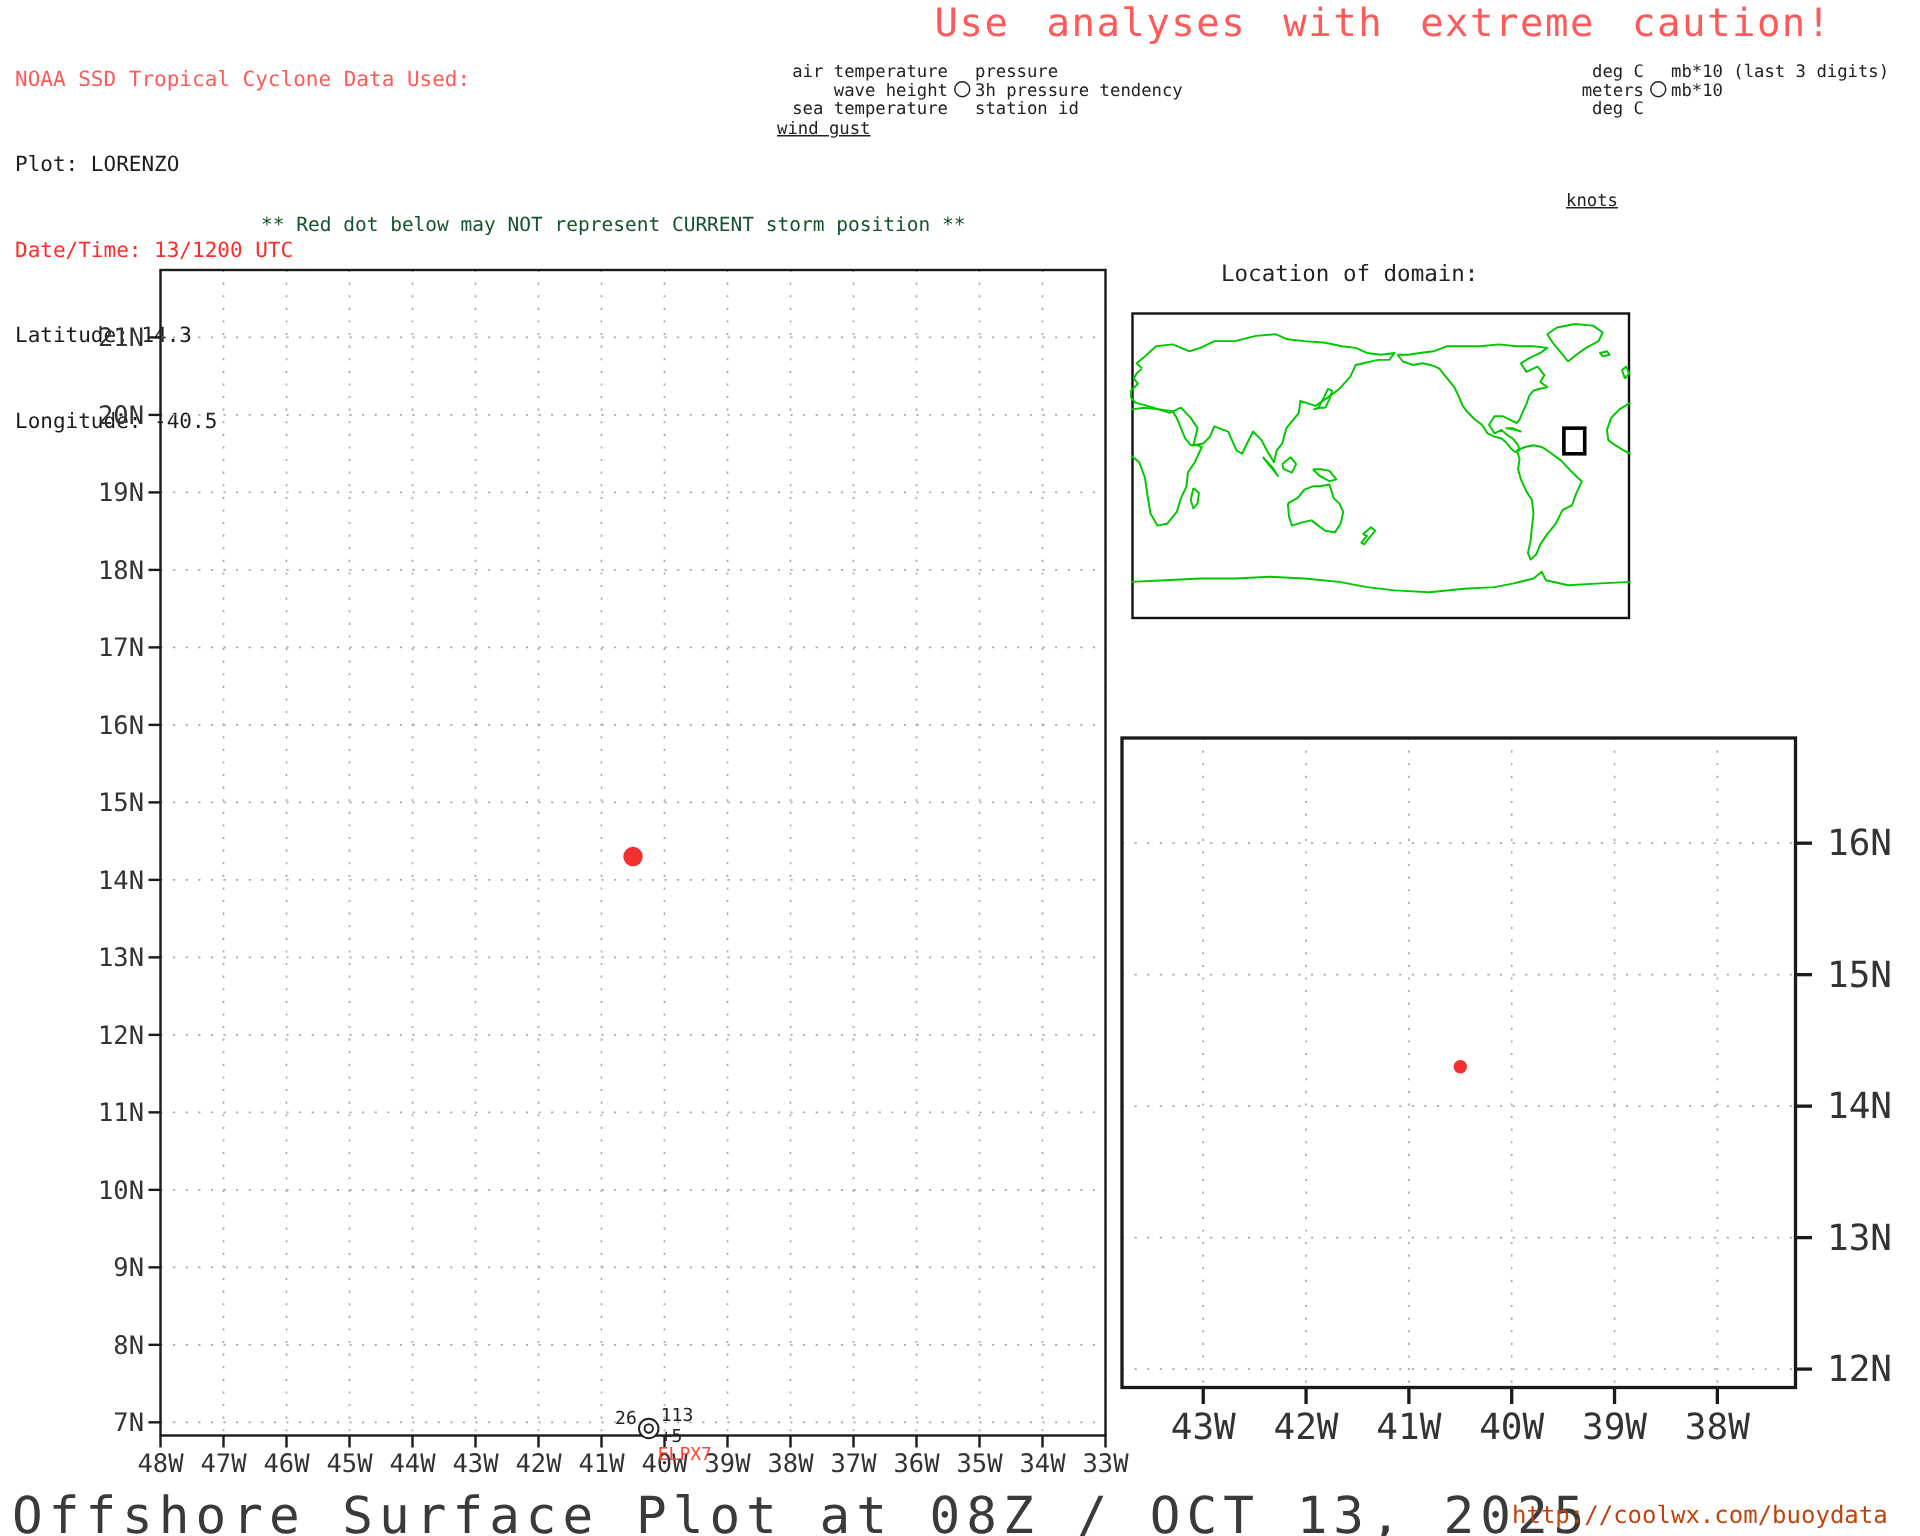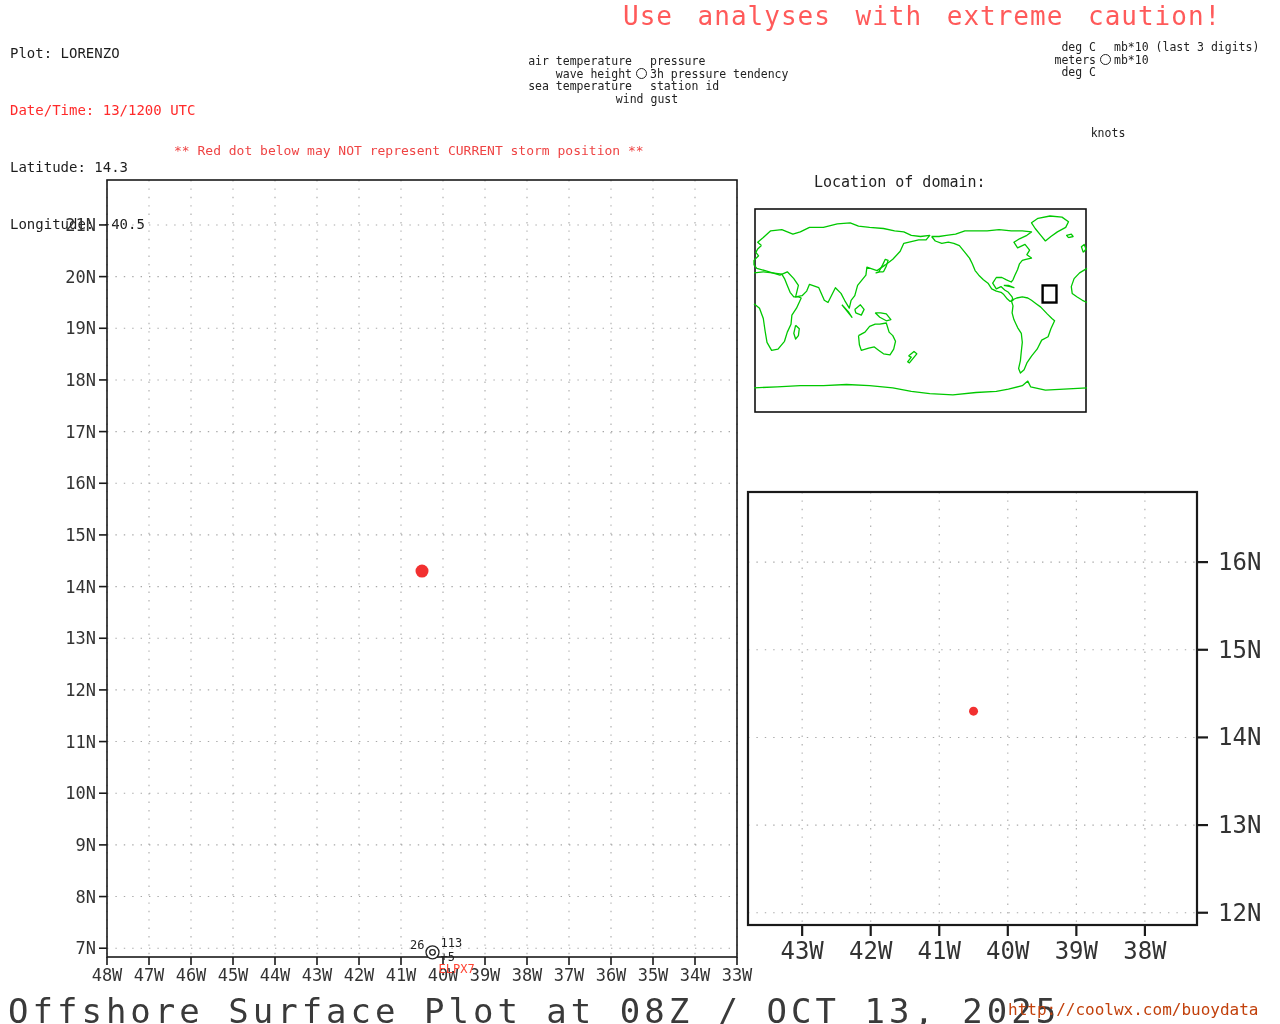--- a/index.html
+++ b/index.html
@@ -4,44 +4,45 @@
 <style>
   html,body{margin:0;padding:0;background:#fff;}
   .page{position:relative;width:1280px;height:1024px;background:#ffffff;overflow:hidden;
         font-family:"DejaVu Sans Mono",monospace;}
   .hdr{position:absolute;left:10px;top:6px;font-size:14px;line-height:19px;color:#1c1c1c;white-space:pre;}
   .hdr .soft-red{color:#ff5a5a;}
   .hdr .bold-red{color:#ff2a2a;font-weight:normal;}
   .caution{position:absolute;left:623px;top:1px;font-size:26px;color:#ff5a5a;
            letter-spacing:1px;word-spacing:8px;white-space:nowrap;}
   .legend{position:absolute;display:grid;font-size:11.5px;line-height:12.5px;color:#222;white-space:nowrap;}
-  #station-legend{left:518px;top:55px;grid-template-columns:114px 18px auto;}
+  #station-legend{left:518px;top:41px;grid-template-columns:114px 18px auto;}
   #units-legend{left:1044px;top:41px;grid-template-columns:52px 18px auto;}
   .lc{text-align:right;}
   .mc{text-align:center;}
   .circ{display:inline-block;width:9px;height:9px;border:1.2px solid #222;border-radius:50%;vertical-align:-1px;}
-  .lrow4{grid-column:1/4;text-align:center;}
+  .lrow4{grid-column:1/4;text-align:left;text-decoration:underline;}
   #station-legend .lrow4{width:258px;}
   #units-legend .lrow4{width:128px;margin-top:48px;}
-  .warning{position:absolute;left:174px;top:143px;font-size:13px;color:#ef4444;white-space:nowrap;text-align:right;}
+  .warning{position:absolute;left:174px;top:143px;font-size:13px;color:#14532d;white-space:nowrap;text-align:right;}
   .map-title{position:absolute;left:814px;top:173px;font-size:15px;color:#222;white-space:nowrap;}
   svg{position:absolute;overflow:visible;}
   #main-plot{left:40px;top:168px;}
   #world-map{left:754px;top:208px;}
   #zoom-plot{left:735px;top:480px;}
   .footer-title{position:absolute;left:8px;top:991px;font-size:34px;color:#3a3a3a;
                 letter-spacing:4px;white-space:nowrap;}
   .footer-url{position:absolute;left:1008px;top:1000px;font-size:16px;color:#c2410c;white-space:nowrap;}
 </style>
 </head>
 <body>
 
 <div class="page">
 
   <div class="hdr">
+    <div class="soft-red">NOAA SSD Tropical Cyclone Data Used:</div>
     <div>Plot: LORENZO</div>
     <div class="bold-red">Date/Time: 13/1200 UTC</div>
     <div>Latitude: 14.3</div>
     <div>Longitude: -40.5</div>
   </div>
 
   <div class="caution">Use analyses with extreme caution!</div>
 
   <div class="legend" id="station-legend">
     <div class="lc">air temperature</div>

